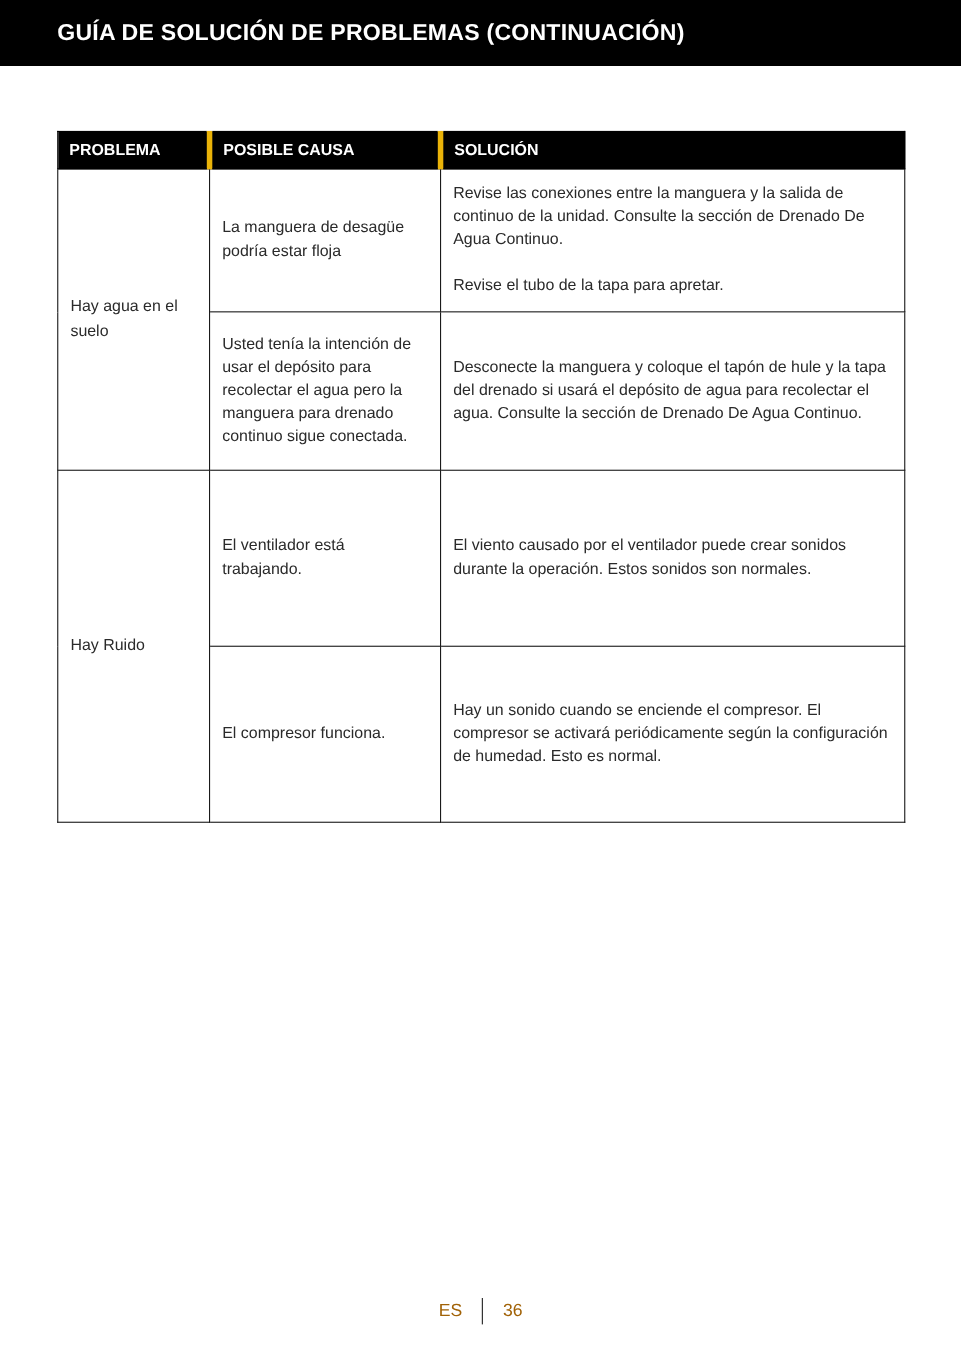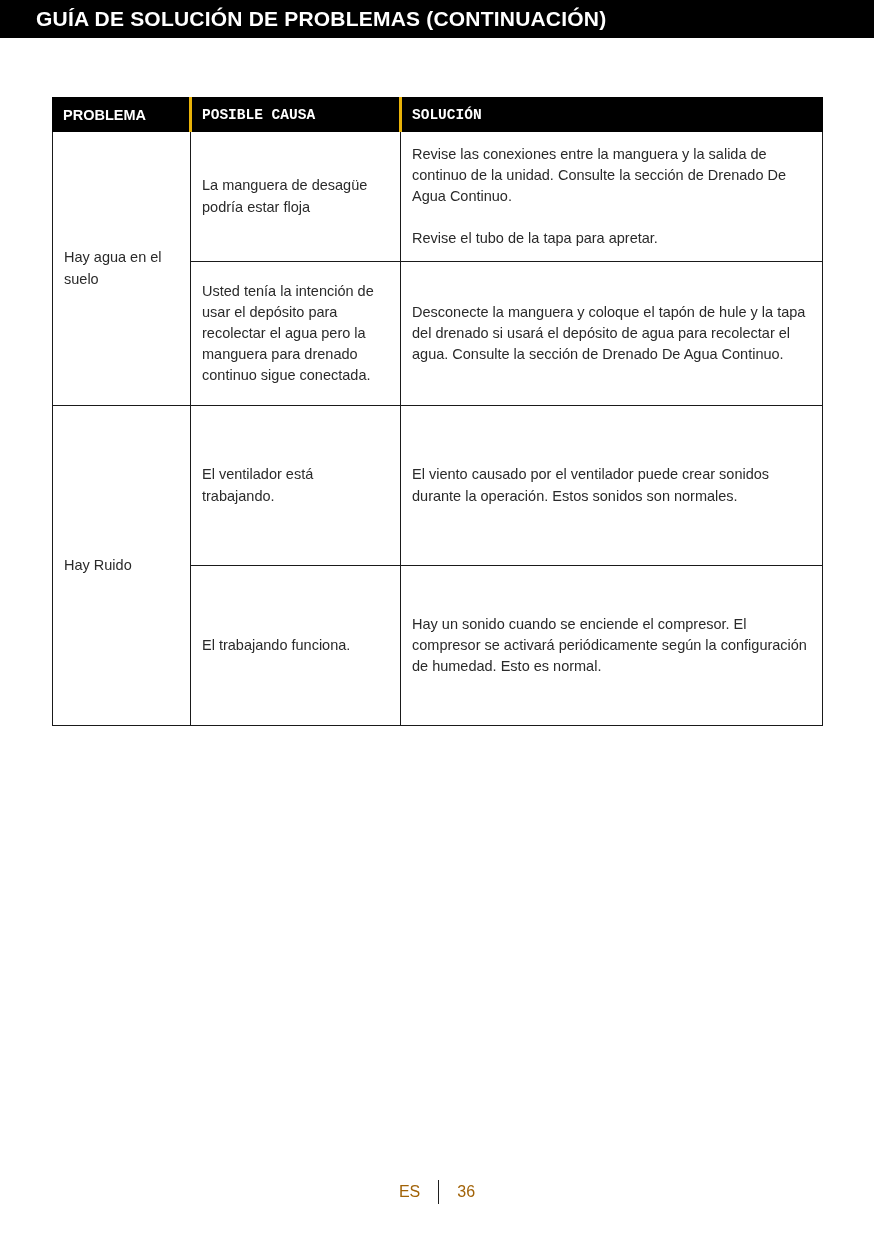--- a/index.html
+++ b/index.html
@@ -8,24 +8,24 @@
     width: 874px;
     height: 1240px;
     background: #ffffff;
     font-family: "Liberation Sans", sans-serif;
     color: #1f1f1f;
     position: relative;
     overflow: hidden;
   }
   .title-bar {
     background: #000000;
-    height: 38px;
+    height: 60px;
     display: flex;
     align-items: center;
-    padding-left: 36px;
+    padding-left: 52px;
     padding-right: 20px;
   }
   .title-bar h1 {
     margin: 0;
     color: #ffffff;
     font-size: 21px;
     font-weight: bold;
     letter-spacing: 0.2px;
     white-space: nowrap;
   }
@@ -43,21 +43,21 @@
   table.trouble th {
     background: #000000;
     color: #ffffff;
     font-size: 14.5px;
     font-weight: bold;
     text-align: left;
     padding: 5px 10px;
     height: 34px;
     border: 1px solid #000000;
   }
-  table.trouble th + th { border-left: 3px solid #eab308; font-family: Liberation Mono, monospace; }
+  table.trouble th + th { border-left: 5px solid #eab308; }
   table.trouble td {
     border: 1px solid #1a1a1a;
     font-size: 14.5px;
     line-height: 1.45;
     padding: 8px 11px;
     vertical-align: middle;
     color: #2a2a2a;
   }
   td.solution-cell { white-space: pre-line; }
   tr.row-h130 { height: 130px; }
@@ -113,21 +113,21 @@
       <tr class="row-h155">
         <td class="cause-cell">Usted tenía la intención de usar el depósito para recolectar el agua pero la manguera para drenado continuo sigue conectada.</td>
         <td class="solution-cell">Desconecte la manguera y coloque el tapón de hule y la tapa del drenado si usará el depósito de agua para recolectar el agua. Consulte la sección de Drenado De Agua Continuo.</td>
       </tr>
       <tr class="row-h160">
         <td rowspan="2" class="problem-cell">Hay Ruido</td>
         <td class="cause-cell">El ventilador está trabajando.</td>
         <td class="solution-cell">El viento causado por el ventilador puede crear sonidos durante la operación. Estos sonidos son normales.</td>
       </tr>
       <tr class="row-h160">
-        <td class="cause-cell">El trabajando funciona.</td>
+        <td class="cause-cell">El compresor funciona.</td>
         <td class="solution-cell">Hay un sonido cuando se enciende el compresor. El compresor se activará periódicamente según la configuración de humedad. Esto es normal.</td>
       </tr>
     </tbody>
   </table>
 </div>
 
 <footer class="footer">
   <span>ES</span>
   <span class="divider"></span>
   <span>36</span>

